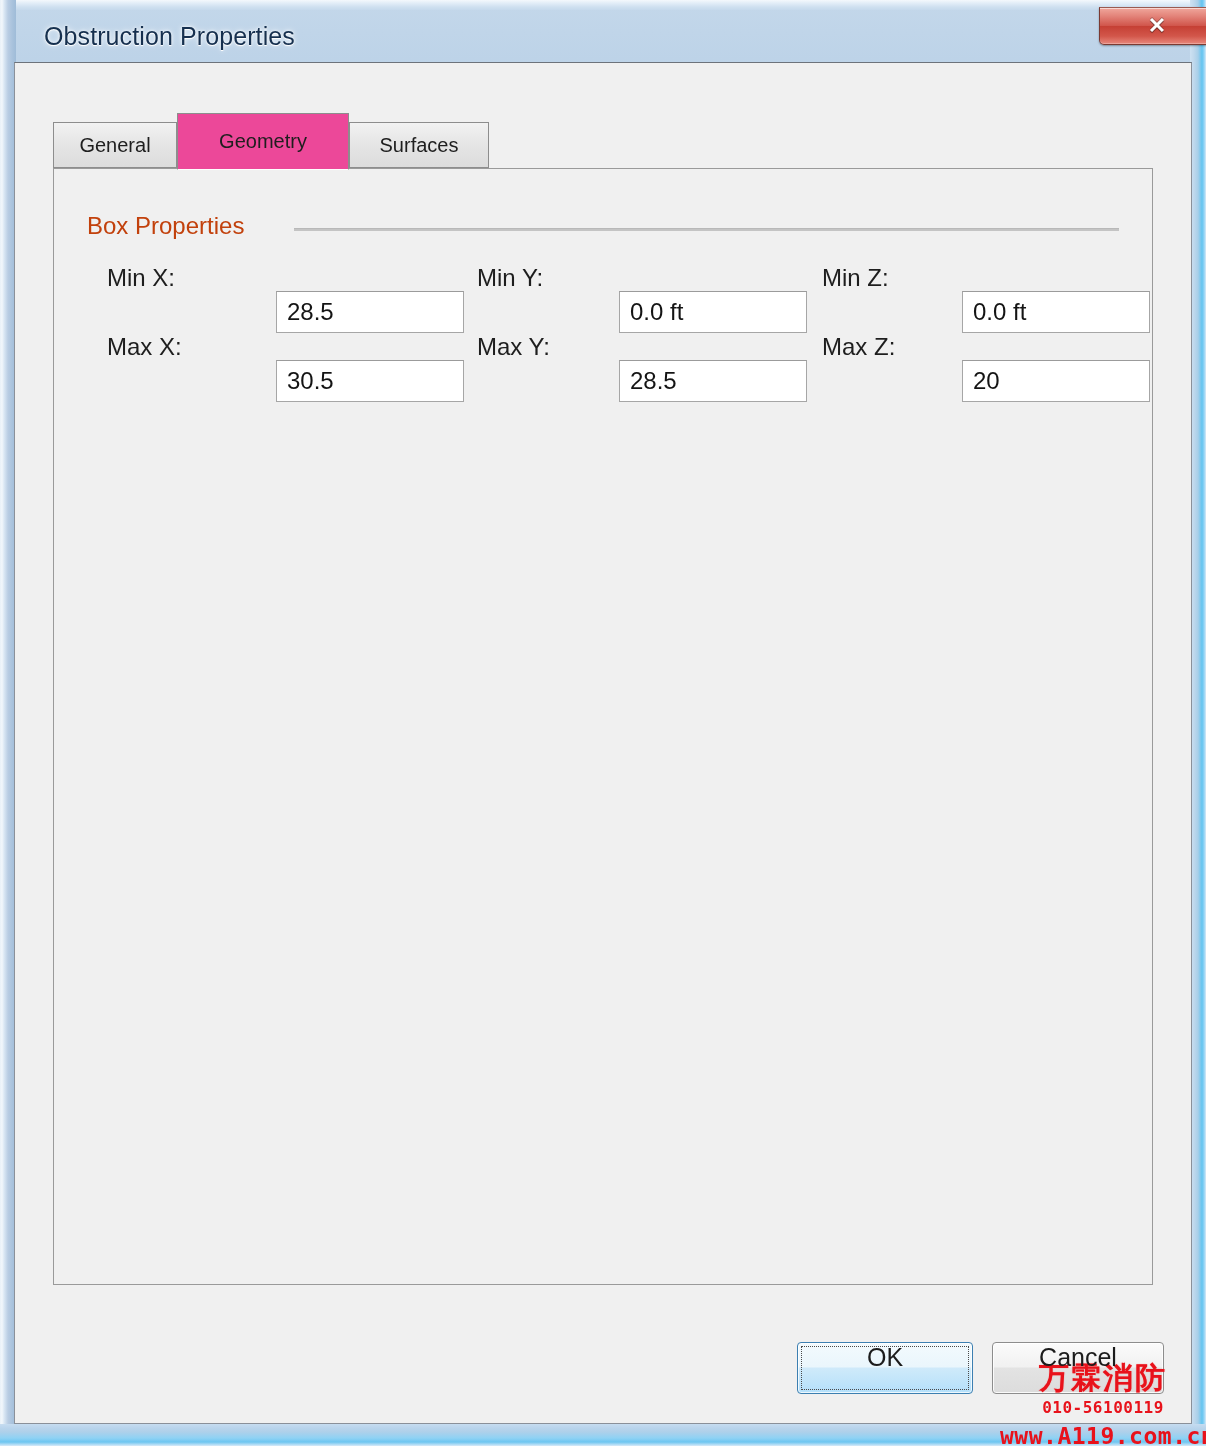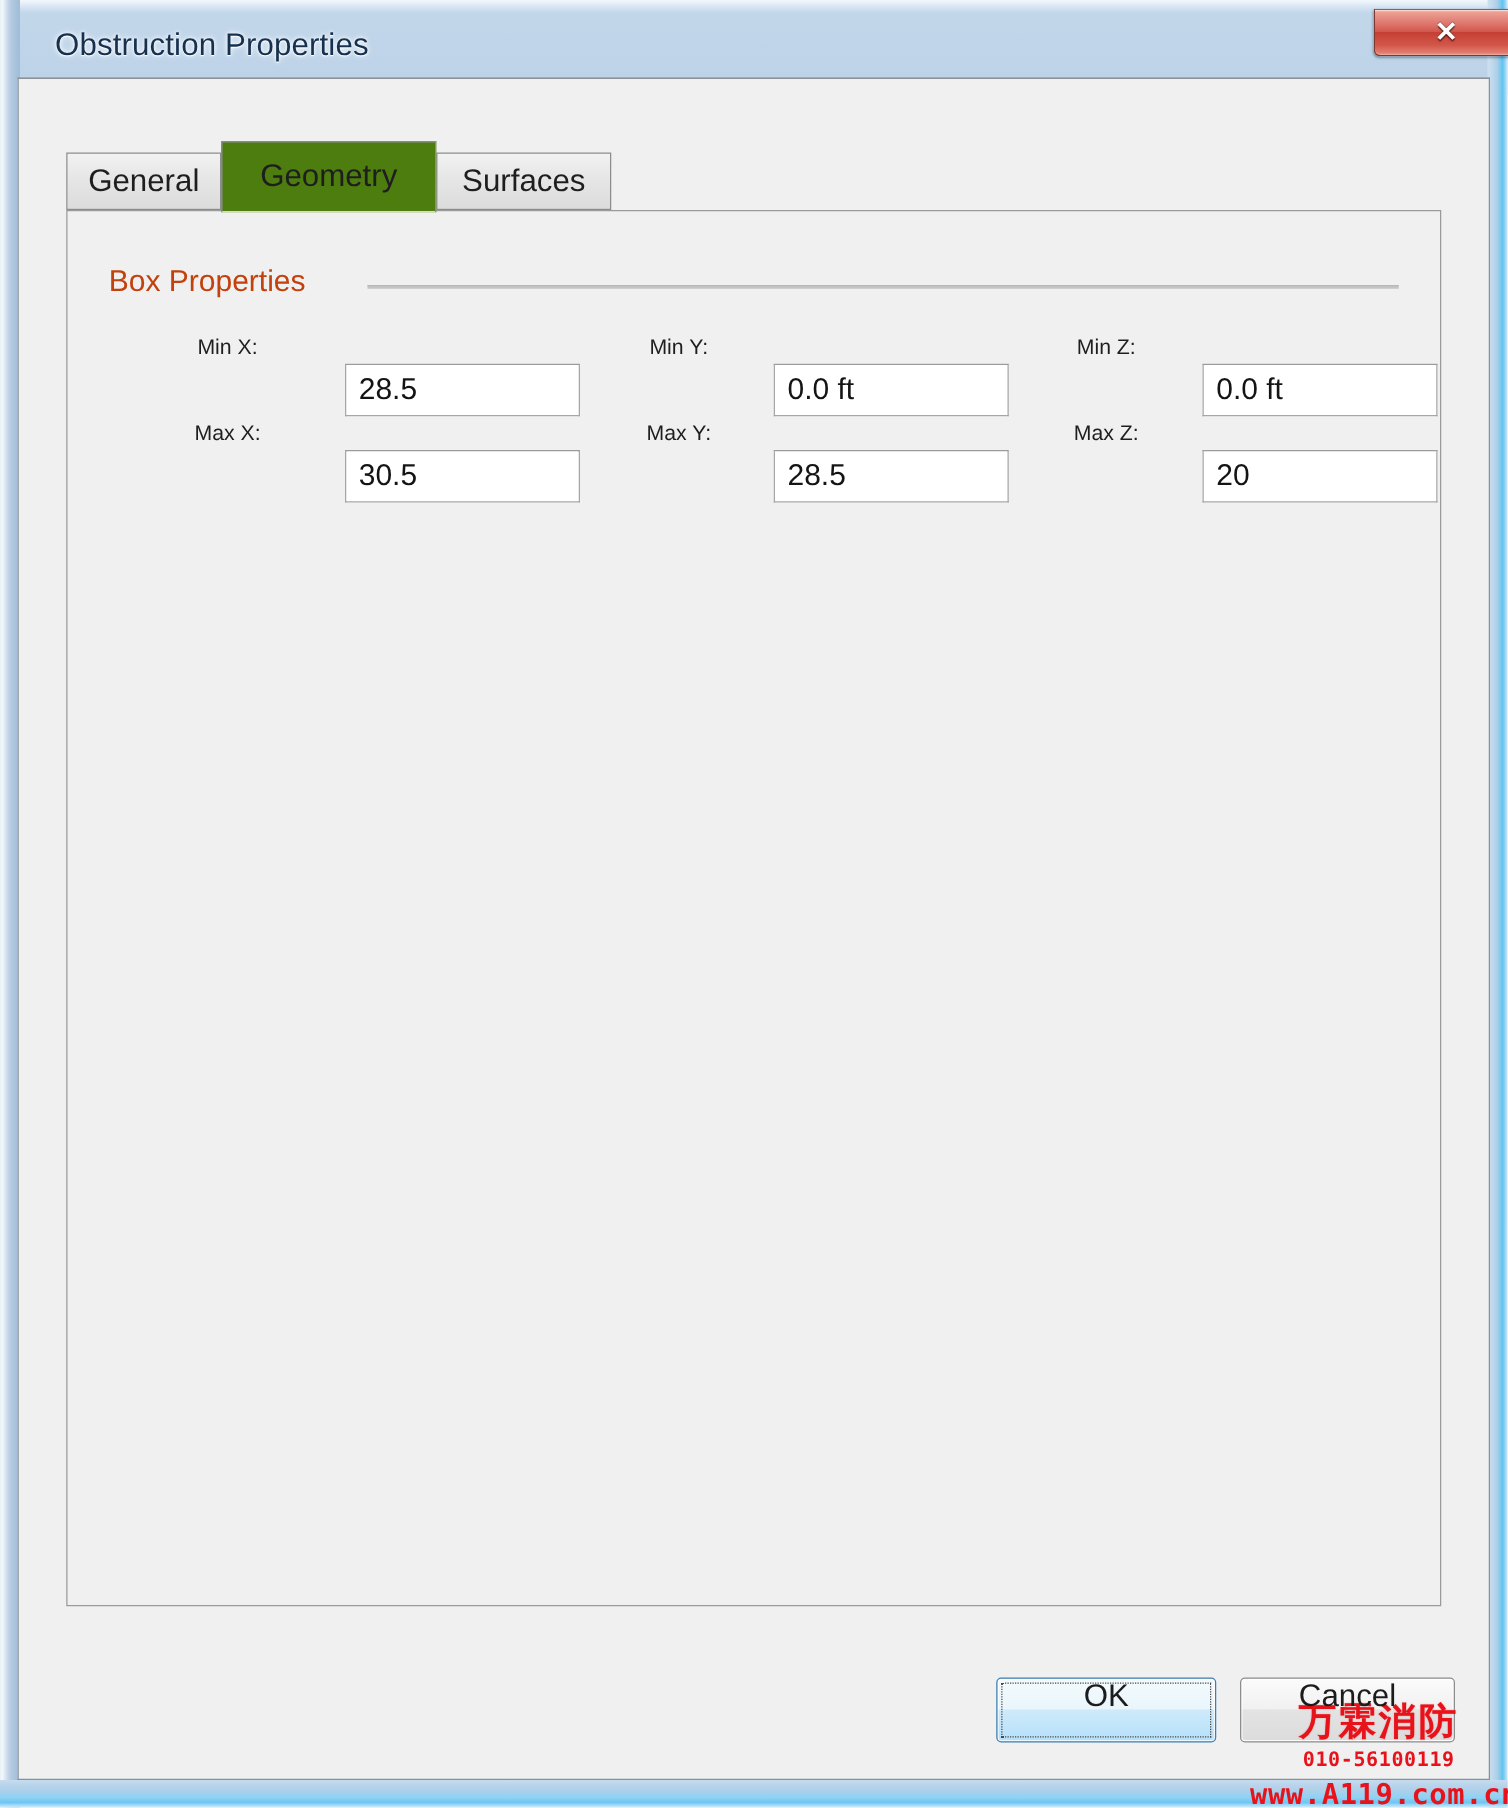--- a/index.html
+++ b/index.html
@@ -156,32 +156,32 @@
     width: 1100px;
     height: 1172px;
   }
   .tab {
     position: absolute;
     box-sizing: border-box;
     border: 1px solid #8d8d8d;
     display: flex;
     align-items: center;
     justify-content: center;
-    font-size: 25px;
+    font-size: 20px;
     color: #1e1e1e;
     white-space: nowrap;
   }
   .tab.inactive {
     background: linear-gradient(to bottom, #f2f2f2 0%, #e6e6e6 45%, #dcdcdc 100%);
     height: 46px;
     top: 9px;
     border-bottom-color: #8d8d8d;
   }
   .tab.active {
-    background: #4d7c0f;
+    background: #ec4899;
     height: 57px;
     top: 0px;
     border-bottom: 1px solid #ffffff;
     z-index: 5;
   }
   #tab-general { left: 0px;   width: 124px; }
   #tab-geometry{ left: 124px; width: 172px; }
   #tab-surfaces{ left: 296px; width: 140px; }
 
   #tabpanel {
@@ -227,23 +227,23 @@
     position: absolute;
     left: 0;
     width: 1032px;
     height: 42px;
   }
   #row-min { top: 45px; }
   #row-max { top: 114px; }
 
   .field-label {
     position: absolute;
-    font-size: 17px;
+    font-size: 24px;
     color: #1e1e1e;
-    text-align: center;
+    text-align: left;
     line-height: 42px;
     white-space: nowrap;
   }
   .field-input {
     position: absolute;
     box-sizing: border-box;
     height: 42px;
     background: #ffffff;
     border: 1px solid #a6a6a6;
     border-top-color: #9b9b9b;

